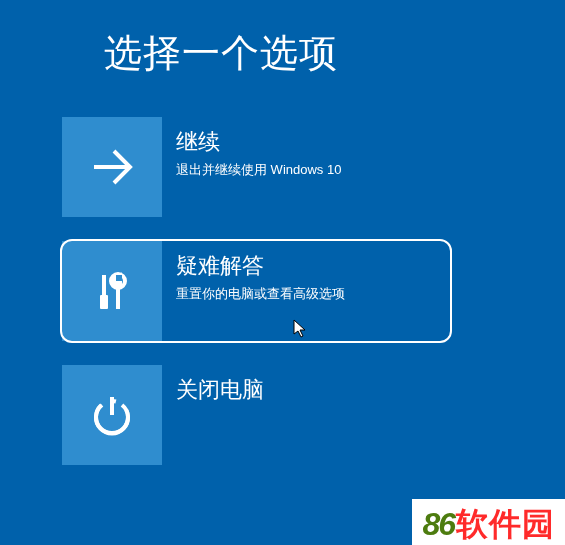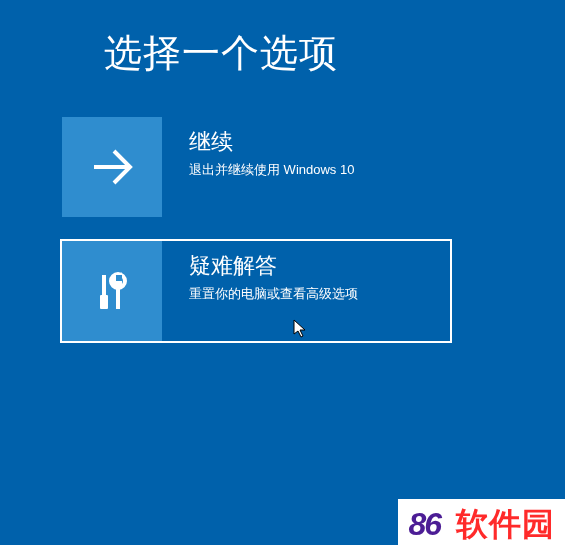--- a/index.html
+++ b/index.html
@@ -26,32 +26,33 @@
       display: flex;
       align-items: stretch;
       width: 388px;
       height: 100px;
       margin-bottom: 24px;
       cursor: pointer;
     }
     .option.selected {
       outline: 2px solid #ffffff;
       outline-offset: 0;
+      border-radius: 10px;
     }
     .option-icon {
       width: 100px;
       height: 100px;
       background: #2f8dcf;
       display: flex;
       align-items: center;
       justify-content: center;
       flex-shrink: 0;
     }
     .option-text {
-      padding: 12px 14px 0 27px;
+      padding: 12px 14px 0 14px;
     }
     .option-title {
       font-size: 22px;
       font-weight: 400;
       line-height: 1.2;
     }
     .option-desc {
       font-size: 13px;
       font-weight: 300;
       margin-top: 6px;
@@ -71,23 +72,23 @@
       padding: 4px 10px 2px 10px;
       display: flex;
       align-items: baseline;
       height: 46px;
     }
     .watermark .num {
       font-family: Arial, sans-serif;
       font-size: 32px;
       font-weight: bold;
       font-style: italic;
-      color: #4c1d95;
+      color: #4d7c0f;
       letter-spacing: -2px;
-      margin-right: 16px;
+      margin-right: 2px;
     }
     .watermark .txt {
       font-family: "KaiTi", "STKaiti", serif;
       font-size: 32px;
       font-weight: bold;
       color: #ff2a2a;
       letter-spacing: 1px;
     }
   </style>
 </head>
@@ -122,20 +123,33 @@
         <rect x="32" y="12" width="6" height="6" fill="#2f8dcf"></rect>
         <rect x="32" y="24" width="4" height="22" fill="#ffffff"></rect>
       </svg>
     </div>
     <div class="option-text">
       <div class="option-title">疑难解答</div>
       <div class="option-desc">重置你的电脑或查看高级选项</div>
     </div>
   </div>
 
+  <div class="option">
+    <div class="option-icon">
+      <svg width="56" height="56" viewBox="0 0 56 56" fill="none" stroke="#ffffff" stroke-width="4">
+        <circle cx="28" cy="30" r="16" stroke-dasharray="70 14" stroke-dashoffset="-18" transform="rotate(-90 28 30)"></circle>
+        <path d="M 18 18 A 16 16 0 1 0 38 18"></path>
+        <line x1="28" y1="10" x2="28" y2="28"></line>
+      </svg>
+    </div>
+    <div class="option-text">
+      <div class="option-title">关闭电脑</div>
+      <div class="option-desc"></div>
+    </div>
+  </div>
 
 </div>
 
 <div class="cursor">
   <svg width="16" height="20" viewBox="0 0 16 20">
     <path d="M1 1 L1 15 L5 12 L8 18 L10 17 L7 11 L12 11 Z" fill="#ffffff" stroke="#000000" stroke-width="1"></path>
   </svg>
 </div>
 
 <div class="watermark">

